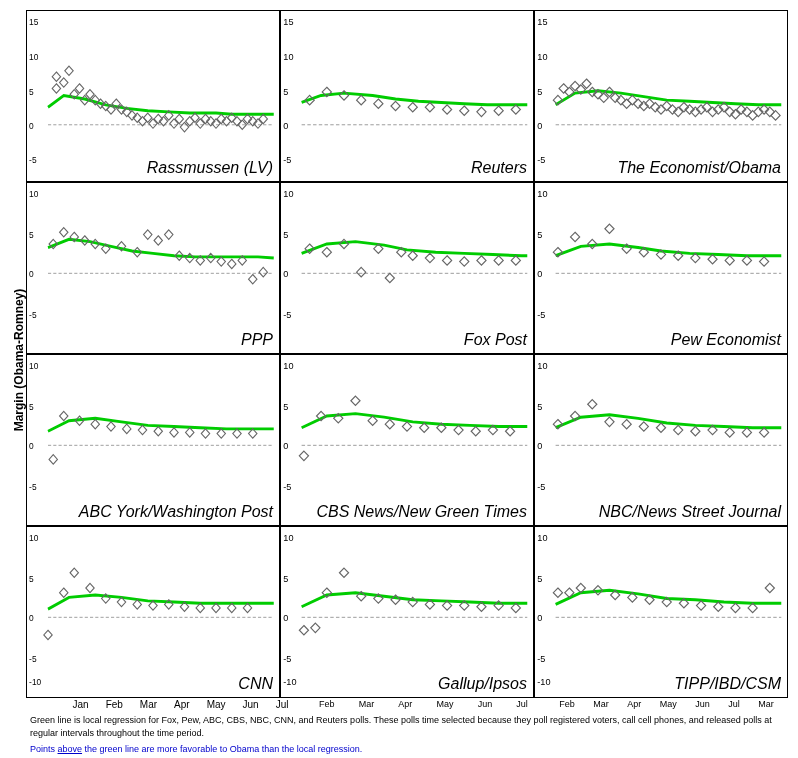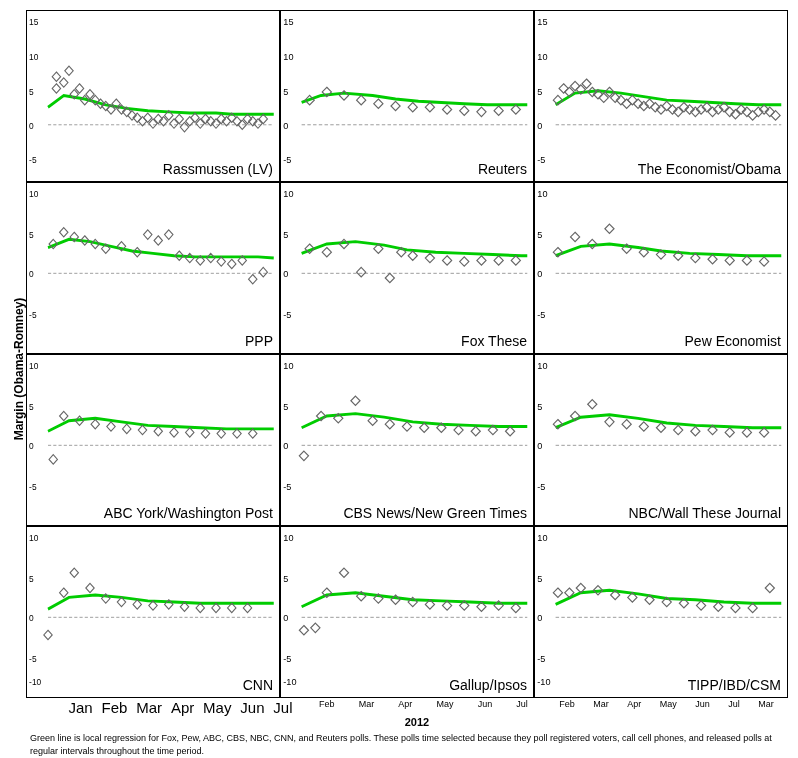--- a/index.html
+++ b/index.html
@@ -49,22 +49,23 @@
       background: #fff;
     }
     .cell svg {
       width: 100%;
       height: 100%;
     }
     .cell-label {
       position: absolute;
       bottom: 4px;
       right: 6px;
-      font-size: 14px;
+      font-size: 16px;
       color: #000;
+      font-style: italic;
       text-align: right;
     }
     .year-label {
       text-align: center;
       font-size: 11px;
       font-weight: bold;
       margin-top: 0px;
       margin-left: 20px;
     }
     .footnote-area {
@@ -281,21 +282,21 @@
             <polygon points="95,77 99,81 95,85 91,81" fill="none" stroke="#666" stroke-width="1"></polygon>
             <polygon points="105,55 109,59 105,63 101,59" fill="none" stroke="#666" stroke-width="1"></polygon>
             <polygon points="115,58 119,62 115,66 111,62" fill="none" stroke="#666" stroke-width="1"></polygon>
             <polygon points="130,60 134,64 130,68 126,64" fill="none" stroke="#666" stroke-width="1"></polygon>
             <polygon points="145,62 149,66 145,70 141,66" fill="none" stroke="#666" stroke-width="1"></polygon>
             <polygon points="160,63 164,67 160,71 156,67" fill="none" stroke="#666" stroke-width="1"></polygon>
             <polygon points="175,62 179,66 175,70 171,66" fill="none" stroke="#666" stroke-width="1"></polygon>
             <polygon points="190,62 194,66 190,70 186,66" fill="none" stroke="#666" stroke-width="1"></polygon>
             <polygon points="205,62 209,66 205,70 201,66" fill="none" stroke="#666" stroke-width="1"></polygon>
           </svg>
-          <div class="cell-label">Fox These</div>
+          <div class="cell-label">Fox Post</div>
         </div>
 
         <div class="cell">
           <svg viewBox="0 0 220 145" preserveAspectRatio="none">
             <text x="2" y="12" font-size="8" fill="#000">10</text>
             <text x="2" y="47" font-size="8" fill="#000">5</text>
             <text x="2" y="80" font-size="8" fill="#000">0</text>
             <text x="2" y="115" font-size="8" fill="#000">-5</text>
             <line x1="18" y1="77" x2="215" y2="77" stroke="#555" stroke-width="0.5" stroke-dasharray="3,2"></line>
             <polyline points="18,62 40,54 65,52 90,55 110,58 135,60 160,61 185,62 210,62 215,62" fill="none" stroke="#00cc00" stroke-width="2.5"></polyline>
@@ -385,21 +386,21 @@
             <polygon points="80,55 84,59 80,63 76,59" fill="none" stroke="#666" stroke-width="1"></polygon>
             <polygon points="95,57 99,61 95,65 91,61" fill="none" stroke="#666" stroke-width="1"></polygon>
             <polygon points="110,58 114,62 110,66 106,62" fill="none" stroke="#666" stroke-width="1"></polygon>
             <polygon points="125,60 129,64 125,68 121,64" fill="none" stroke="#666" stroke-width="1"></polygon>
             <polygon points="140,61 144,65 140,69 136,65" fill="none" stroke="#666" stroke-width="1"></polygon>
             <polygon points="155,60 159,64 155,68 151,64" fill="none" stroke="#666" stroke-width="1"></polygon>
             <polygon points="170,62 174,66 170,70 166,66" fill="none" stroke="#666" stroke-width="1"></polygon>
             <polygon points="185,62 189,66 185,70 181,66" fill="none" stroke="#666" stroke-width="1"></polygon>
             <polygon points="200,62 204,66 200,70 196,66" fill="none" stroke="#666" stroke-width="1"></polygon>
           </svg>
-          <div class="cell-label">NBC/Wall These Journal</div>
+          <div class="cell-label">NBC/News Street Journal</div>
         </div>
       </div>
 
       <div class="grid-row">
 
         <div class="cell">
           <svg viewBox="0 0 240 145" preserveAspectRatio="none">
             <text x="2" y="12" font-size="8" fill="#000">10</text>
             <text x="2" y="47" font-size="8" fill="#000">5</text>
             <text x="2" y="80" font-size="8" fill="#000">0</text>
@@ -474,21 +475,21 @@
             <polygon points="160,64 164,68 160,72 156,68" fill="none" stroke="#666" stroke-width="1"></polygon>
             <polygon points="175,65 179,69 175,73 171,69" fill="none" stroke="#666" stroke-width="1"></polygon>
             <polygon points="190,65 194,69 190,73 186,69" fill="none" stroke="#666" stroke-width="1"></polygon>
             <polygon points="205,48 209,52 205,56 201,52" fill="none" stroke="#666" stroke-width="1"></polygon>
           </svg>
           <div class="cell-label">TIPP/IBD/CSM</div>
         </div>
       </div>
 
       <div style="display:flex; margin-left:18px;">
-        <div style="flex:1; display:flex; justify-content:space-around; font-size:15px; padding:1px 5px 0 20px;">
+        <div style="flex:1; display:flex; justify-content:space-around; font-size:10px; padding:1px 5px 0 20px;">
           <span>Jan</span>
           <span>Feb</span>
           <span>Mar</span>
           <span>Apr</span>
           <span>May</span>
           <span>Jun</span>
           <span>Jul</span>
         </div>
         <div style="flex:1; display:flex; justify-content:space-around; font-size:9px; padding:1px 5px 0 5px;">
           <span>Feb</span>
@@ -502,21 +503,20 @@
           <span>Feb</span>
           <span>Mar</span>
           <span>Apr</span>
           <span>May</span>
           <span>Jun</span>
           <span>Jul</span>
           <span>Mar</span>
         </div>
       </div>
 
-      <div class="year-label">2012</div>
     </div>
   </div>
 
   <div class="footnote-area">
     <div class="footnote-text">Green line is local regression for Fox, Pew, ABC, CBS, NBC, CNN, and Reuters polls.  These polls time selected because they poll registered voters, call cell phones, and released polls at regular intervals throughout the time period.</div>
     <div style="margin-top:3px;">
       <div class="footnote-blue">
         Points <span class="underline">above</span> <span>the green line are more favorable to Obama than the local regression.</span>
       </div>
 

